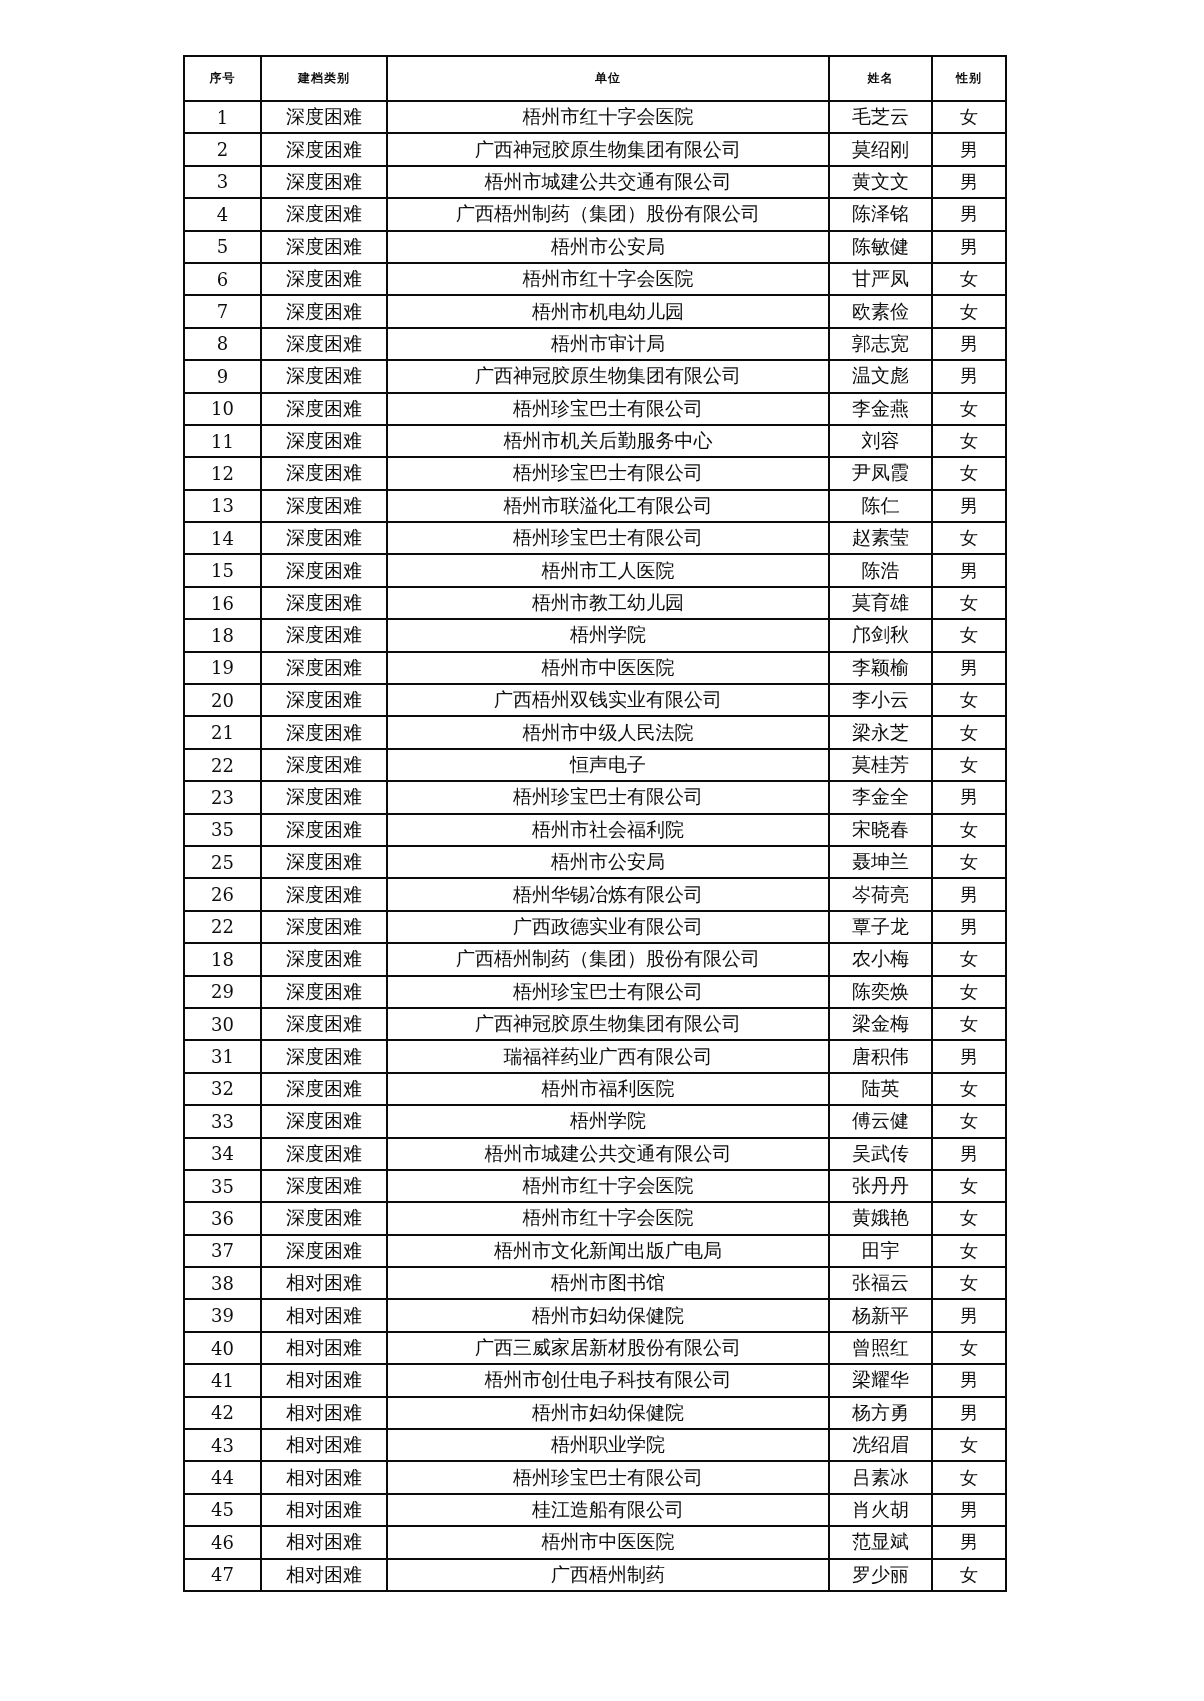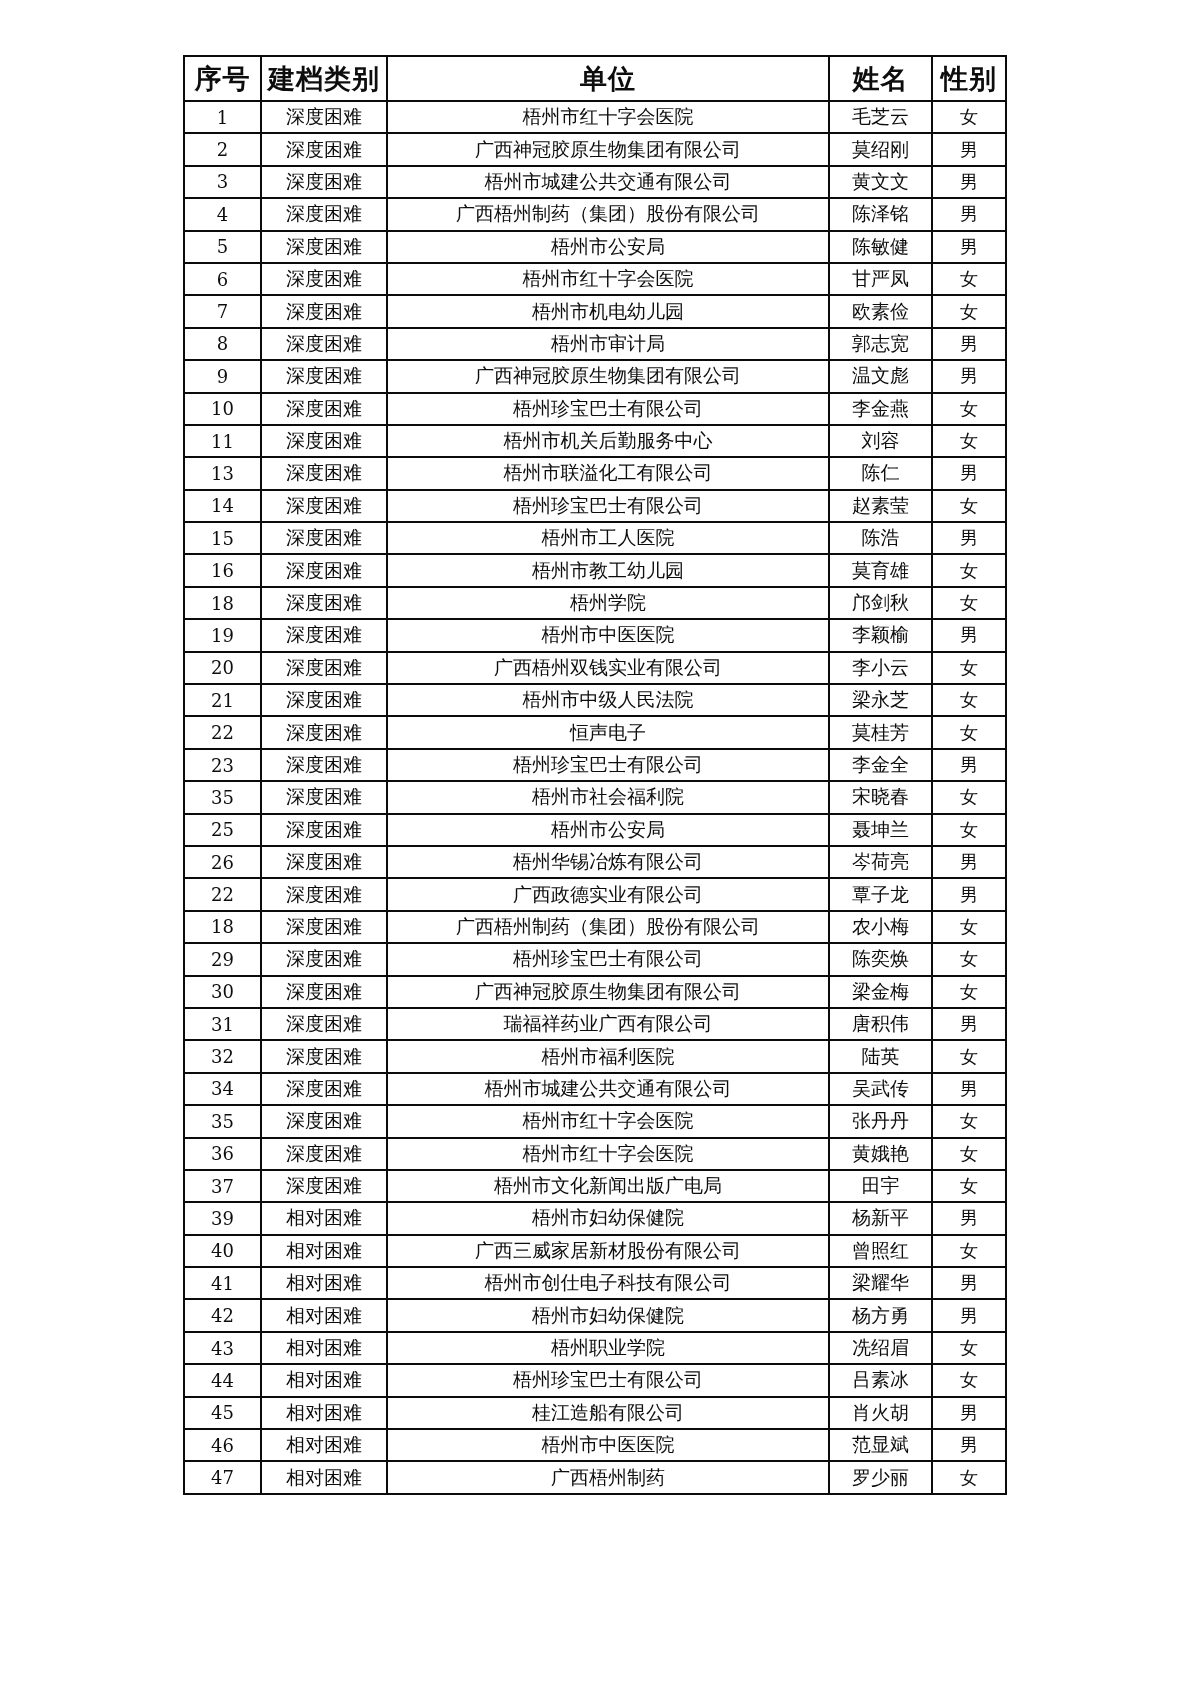--- a/index.html
+++ b/index.html
@@ -32,21 +32,21 @@
     vertical-align: middle;
     padding: 0 2px;
     overflow: hidden;
     white-space: nowrap;
   }
   table.roster thead tr {
     height: 45px;
   }
   table.roster th {
     font-weight: bold;
-    font-size: 27px;
+    font-size: 12px;
     letter-spacing: 1px;
   }
   table.roster tbody tr {
     height: 32.4px;
   }
   table.roster td {
     font-size: 19px;
   }
   table.roster td.c0 {
     font-size: 18px;
@@ -149,20 +149,27 @@
           <td class="c4">女</td>
         </tr>
         <tr>
           <td class="c0">11</td>
           <td class="c1">深度困难</td>
           <td class="c2">梧州市机关后勤服务中心</td>
           <td class="c3">刘容</td>
           <td class="c4">女</td>
         </tr>
         <tr>
+          <td class="c0">12</td>
+          <td class="c1">深度困难</td>
+          <td class="c2">梧州珍宝巴士有限公司</td>
+          <td class="c3">尹凤霞</td>
+          <td class="c4">女</td>
+        </tr>
+        <tr>
           <td class="c0">13</td>
           <td class="c1">深度困难</td>
           <td class="c2">梧州市联溢化工有限公司</td>
           <td class="c3">陈仁</td>
           <td class="c4">男</td>
         </tr>
         <tr>
           <td class="c0">14</td>
           <td class="c1">深度困难</td>
           <td class="c2">梧州珍宝巴士有限公司</td>
@@ -282,20 +289,27 @@
           <td class="c4">男</td>
         </tr>
         <tr>
           <td class="c0">32</td>
           <td class="c1">深度困难</td>
           <td class="c2">梧州市福利医院</td>
           <td class="c3">陆英</td>
           <td class="c4">女</td>
         </tr>
         <tr>
+          <td class="c0">33</td>
+          <td class="c1">深度困难</td>
+          <td class="c2">梧州学院</td>
+          <td class="c3">傅云健</td>
+          <td class="c4">女</td>
+        </tr>
+        <tr>
           <td class="c0">34</td>
           <td class="c1">深度困难</td>
           <td class="c2">梧州市城建公共交通有限公司</td>
           <td class="c3">吴武传</td>
           <td class="c4">男</td>
         </tr>
         <tr>
           <td class="c0">35</td>
           <td class="c1">深度困难</td>
           <td class="c2">梧州市红十字会医院</td>
@@ -307,20 +321,27 @@
           <td class="c1">深度困难</td>
           <td class="c2">梧州市红十字会医院</td>
           <td class="c3">黄娥艳</td>
           <td class="c4">女</td>
         </tr>
         <tr>
           <td class="c0">37</td>
           <td class="c1">深度困难</td>
           <td class="c2">梧州市文化新闻出版广电局</td>
           <td class="c3">田宇</td>
+          <td class="c4">女</td>
+        </tr>
+        <tr>
+          <td class="c0">38</td>
+          <td class="c1">相对困难</td>
+          <td class="c2">梧州市图书馆</td>
+          <td class="c3">张福云</td>
           <td class="c4">女</td>
         </tr>
         <tr>
           <td class="c0">39</td>
           <td class="c1">相对困难</td>
           <td class="c2">梧州市妇幼保健院</td>
           <td class="c3">杨新平</td>
           <td class="c4">男</td>
         </tr>
         <tr>

